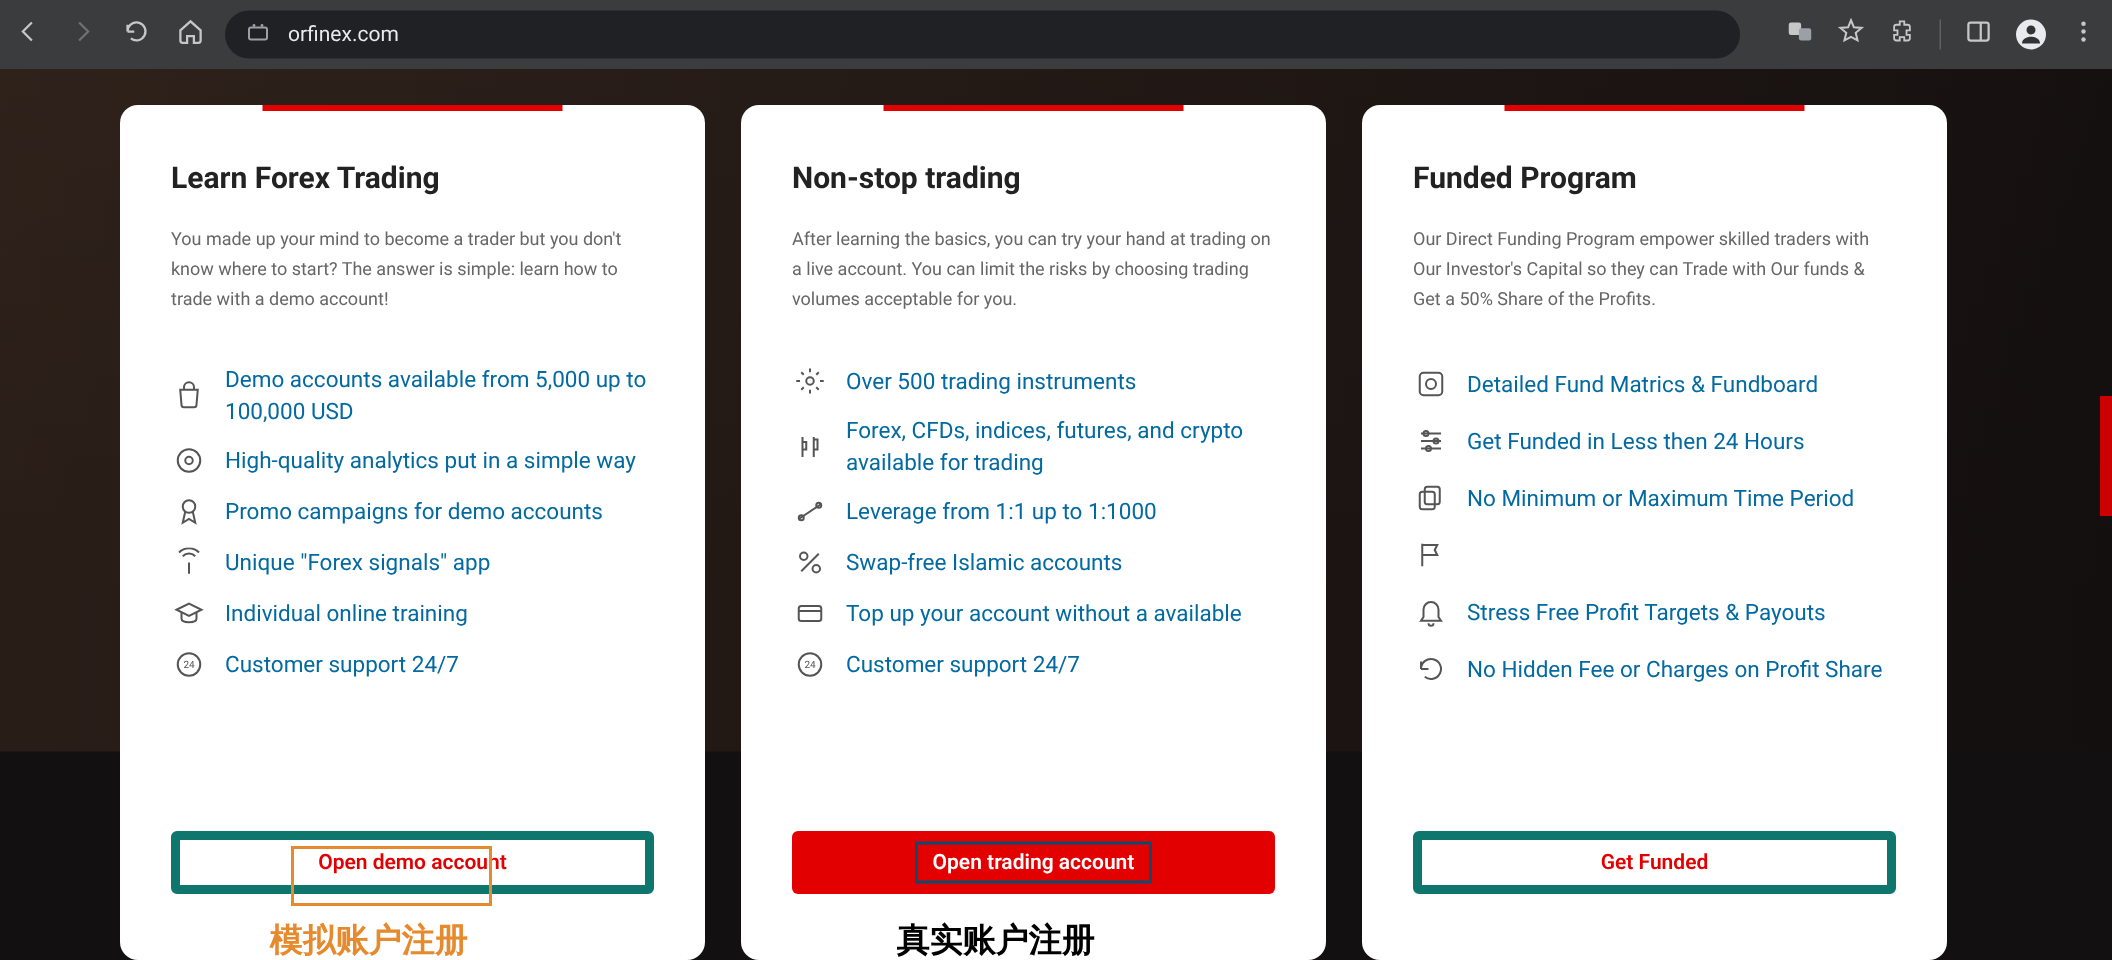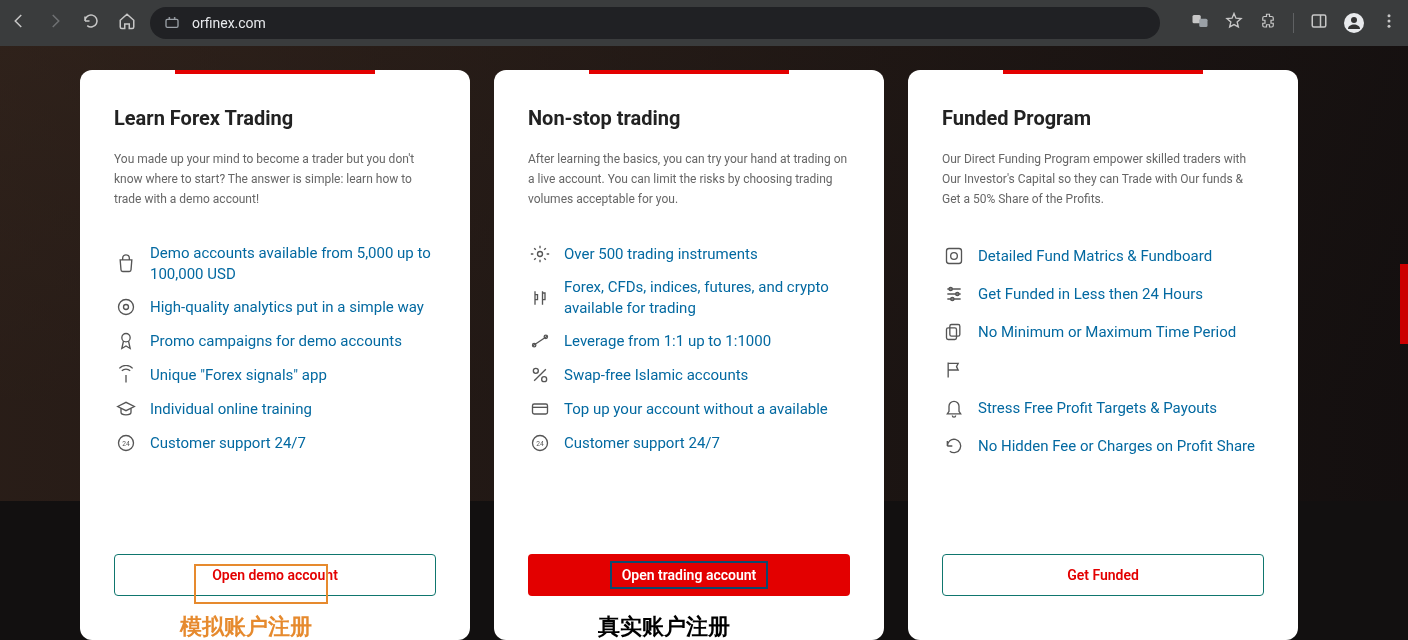--- a/index.html
+++ b/index.html
@@ -29,21 +29,21 @@
   .card h2 { font-size:20px; font-weight:700; color:#222; margin-bottom:20px; }
   .card p.desc { font-size:12px; line-height:1.65; color:#666; margin-bottom:28px; }
 
   .feat { list-style:none; }
   .feat li { display:flex; align-items:center; gap:14px; padding:6px 0; }
   .feat li .ic { width:22px; height:22px; flex:0 0 22px; display:flex; align-items:center; justify-content:flex-end; }
   .feat li .ic svg { width:20px; height:20px; stroke:#555; fill:none; stroke-width:1.6; }
   .feat li span.txt { font-size:15px; color:#0369a1; line-height:1.35; }
 
   .btn { position:absolute; left:34px; right:34px; bottom:44px; height:42px; border-radius:4px; display:flex; align-items:center; justify-content:center; font-size:14px; font-weight:600; cursor:pointer; }
-  .btn.outline { border:1px solid #0f766e; color:#e30000; background:#fff; }
+  .btn.outline { border:6px solid #0f766e; color:#e30000; background:#fff; }
   .btn.solid   { background:#e30000; color:#fff; border:none; }
   .btn.solid .inner-box { border:2px solid #0c4a6e; padding:4px 10px; }
 
   .anno-box { position:absolute; border:2px solid #e68a2e; pointer-events:none; }
   .anno-text { position:absolute; font-weight:700; font-size:22px; pointer-events:none; }
   .anno-orange { color:#e68a2e; }
   .anno-black  { color:#000; }
 
   .card3 .feat li { padding:8px 0; }
 </style>

